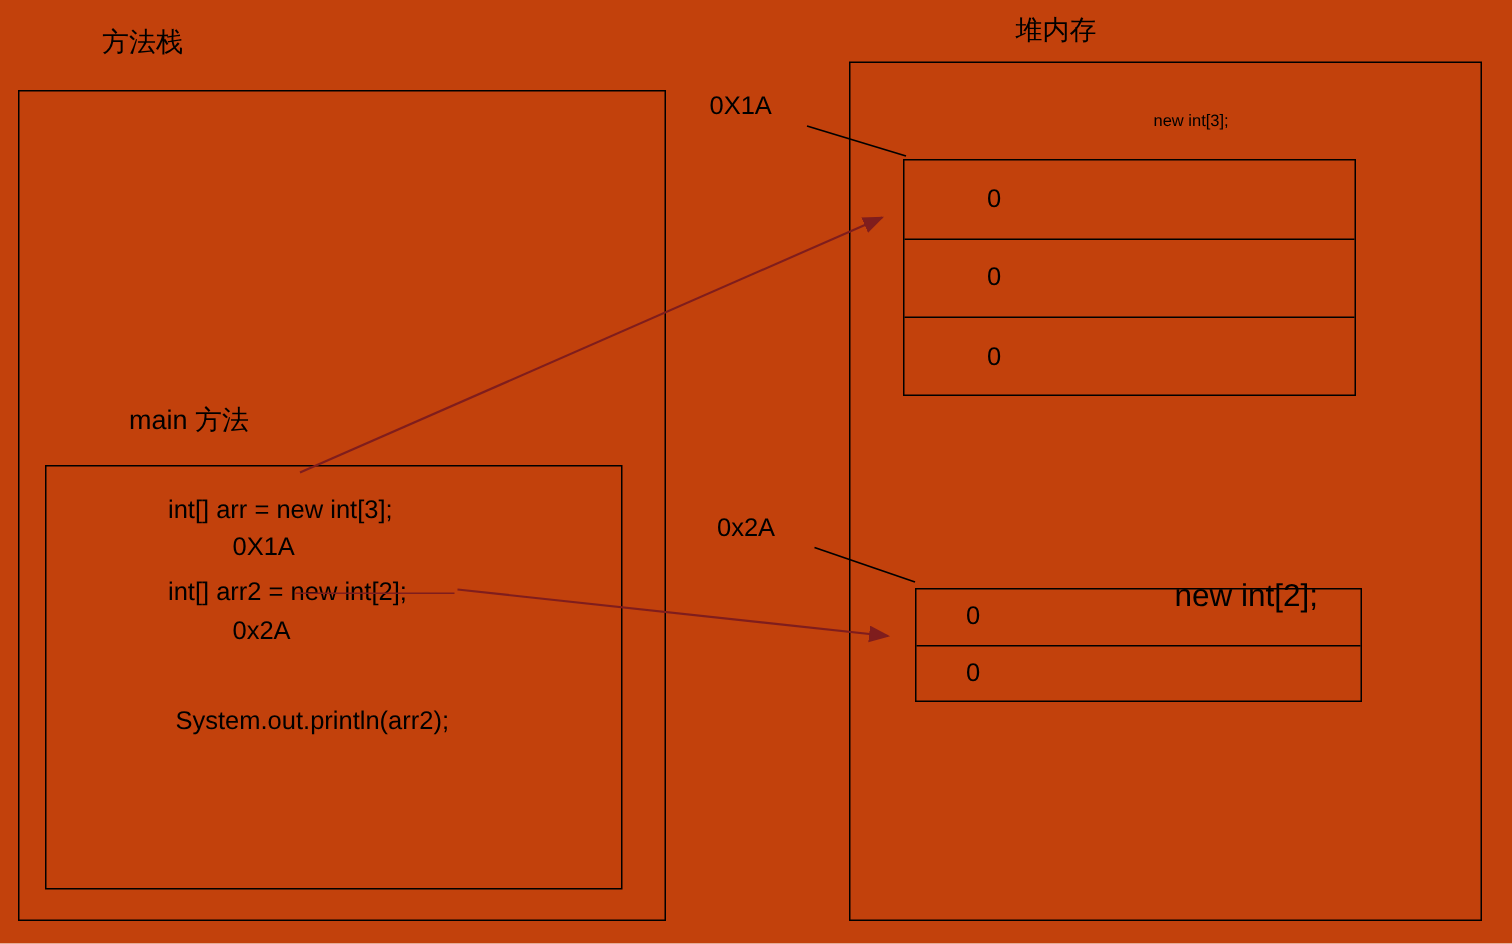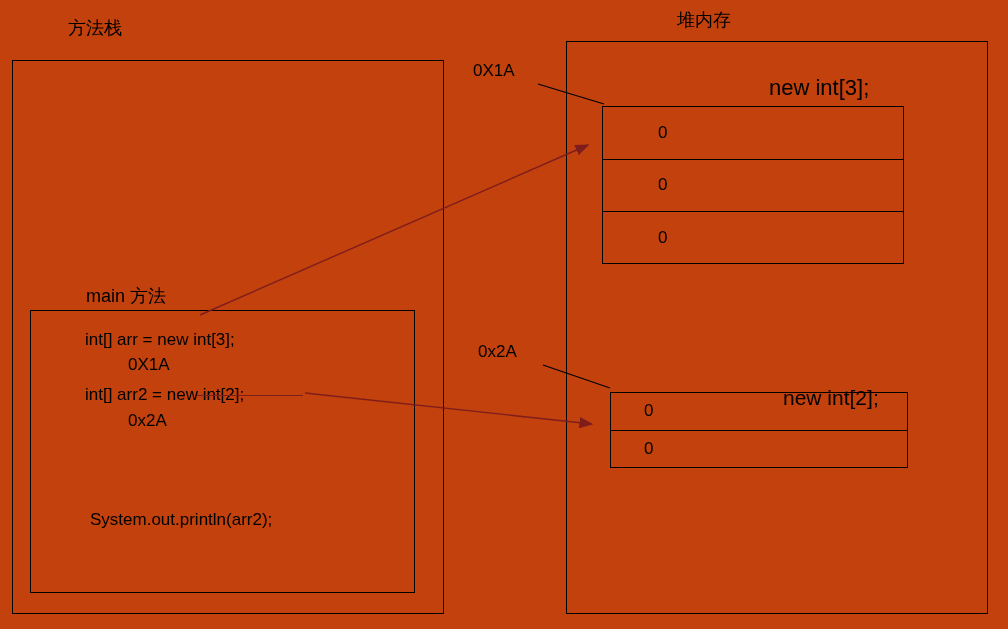--- a/index.html
+++ b/index.html
@@ -44,33 +44,33 @@
   #main-method-box {
     left: 30px;
     top: 310px;
     width: 385px;
     height: 283px;
   }
   #main-method-title {
     left: 86px;
     top: 270px;
     font-size: 18px;
-    margin-top: 16px;
   }
   .code-line {
     position: absolute;
     font-size: 17px;
     white-space: nowrap;
+    margin-left: 27px;
   }
   #code-1 { left: 85px; top: 330px; }
   #code-1-addr { left: 128px; top: 355px; }
   #code-2 { left: 85px; top: 385px; }
   #code-2-addr { left: 128px; top: 411px; }
   #code-3 { left: 88px; top: 442px; }
-  #code-4 { left: 90px; top: 510px; }
+  #code-4 { left: 90px; top: 471px; }
   
   #code-2-strike {
     position: absolute;
     left: 197px;
     top: 395px;
     width: 106px;
     height: 1px;
     background: #7f1d1d;
   }
   
@@ -83,21 +83,21 @@
   #heap-title {
     left: 640px;
     top: 10px;
     font-size: 18px;
     margin-left: 37px;
   }
   
   #array1-title {
     left: 769px;
     top: 75px;
-    font-size: 22px;
+    font-size: 11px;
   }
   #array1-box {
     left: 602px;
     top: 106px;
     width: 302px;
     height: 158px;
   }
   #array1-box .cell {
     height: 52.6px;
     border-bottom: 1px solid #000000;

